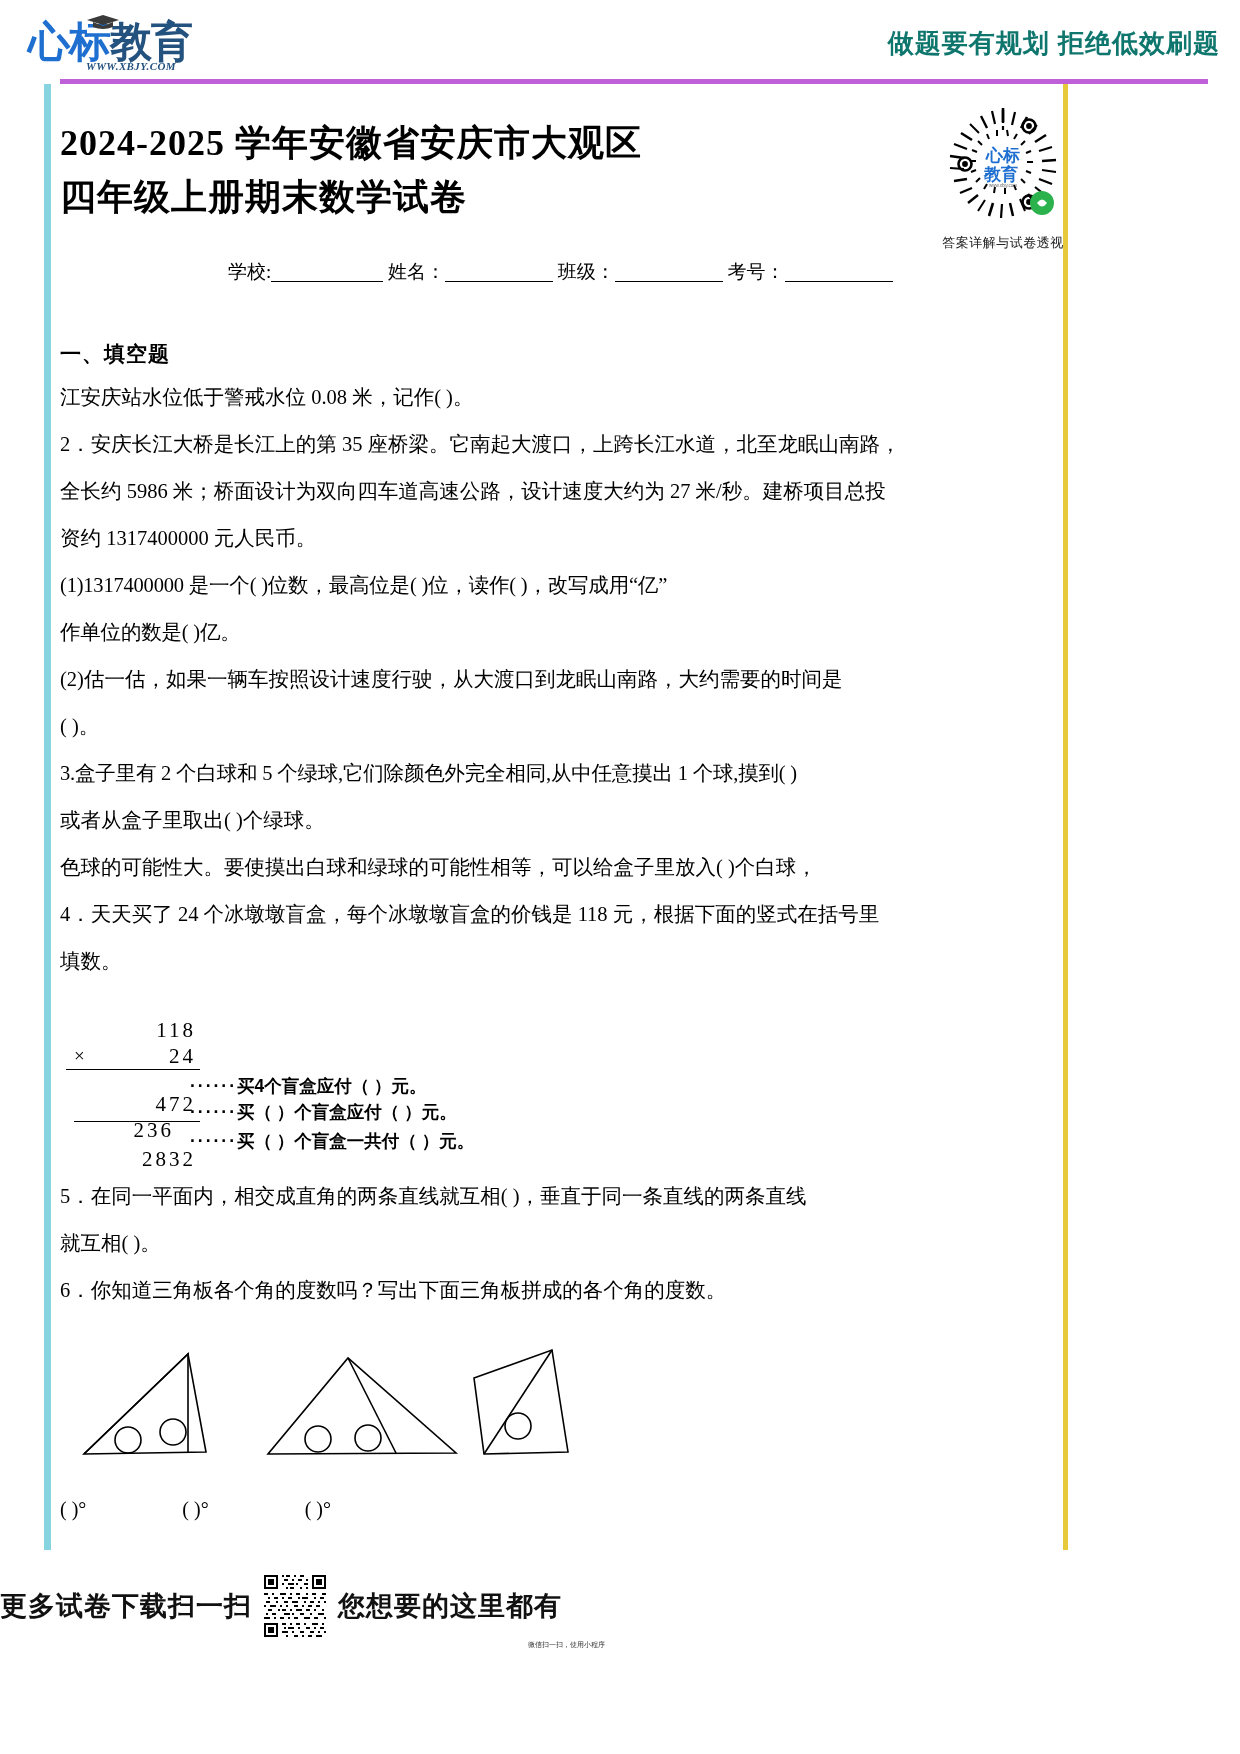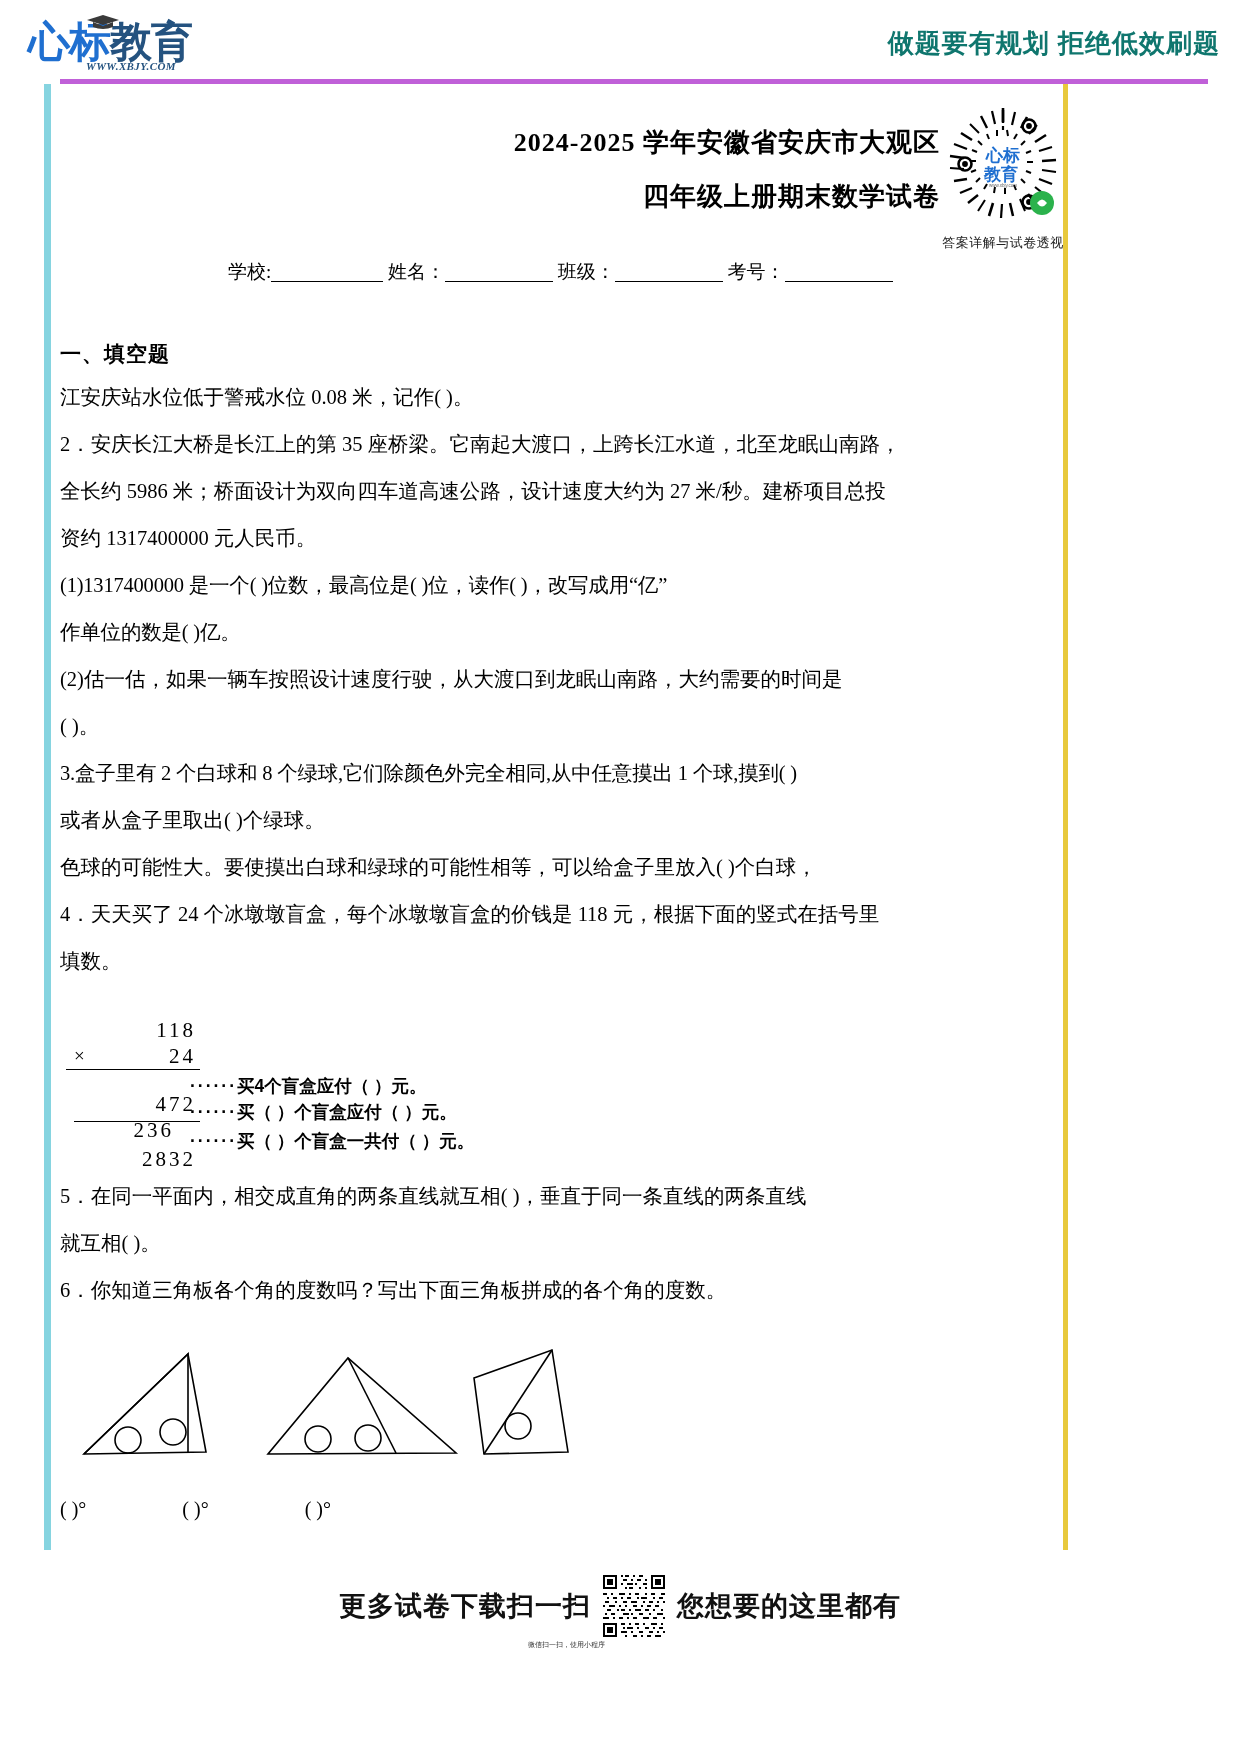--- a/index.html
+++ b/index.html
@@ -57,23 +57,23 @@
     background:#e8c93c;
   }
 
   
   .doc{
     position:absolute; left:60px; top:90px; width:1000px;
   }
 
   .title-block{ position:relative; padding-top:26px; }
   .doc-title{
-    text-align:right;
+    text-align:left;
     font-family:"Liberation Serif","DejaVu Serif",serif;
-    font-weight:bold; font-size:26px; letter-spacing:1px;
+    font-weight:bold; font-size:36px; letter-spacing:1px;
     line-height:54px; color:#000;
     margin:0; padding-right:120px;
   }
 
   
   .qr-wrap{
     position:absolute; right:-6px; top:14px; width:126px; text-align:center;
   }
   .qr-burst{ width:120px; height:120px; display:block; margin:0 auto; }
   .qr-caption{
@@ -127,21 +127,21 @@
     margin-top:8px; font-size:20px; line-height:34px; white-space:nowrap;
   }
   .deg-row span.gap{ display:inline-block; width:96px; }
 
   
   .footer{
     position:absolute; left:0; top:1556px; width:1240px; height:100px;
   }
   .footer-inner{
     position:relative; width:1240px; height:100px;
-    display:flex; align-items:center; justify-content:center;
+    display:flex; align-items:center; justify-content:flex-start;
   }
   .footer-text{
     font-family:"Liberation Sans","DejaVu Sans",sans-serif;
     font-weight:bold; font-size:27px; letter-spacing:1px; color:#111;
   }
   .footer-qr{
     width:66px; height:66px; margin:0 10px; flex:0 0 auto;
   }
   .footer-qr-cap{
     position:absolute; left:528px; top:84px;
@@ -265,21 +265,21 @@
   <div class="q">江安庆站水位低于警戒水位 0.08 米，记作(            )。</div>
 
   <div class="q">2．安庆长江大桥是长江上的第 35 座桥梁。它南起大渡口，上跨长江水道，北至龙眠山南路，</div>
   <div class="q">全长约 5986 米；桥面设计为双向四车道高速公路，设计速度大约为 27 米/秒。建桥项目总投</div>
   <div class="q">资约 1317400000 元人民币。</div>
   <div class="q tight">(1)1317400000 是一个(            )位数，最高位是(            )位，读作(            )，改写成用“亿”</div>
   <div class="q tight">作单位的数是(            )亿。</div>
   <div class="q">(2)估一估，如果一辆车按照设计速度行驶，从大渡口到龙眠山南路，大约需要的时间是</div>
   <div class="q">(            )。</div>
 
-  <div class="q tight">3.盒子里有 2 个白球和 8 个绿球,它们除颜色外完全相同,从中任意摸出 1 个球,摸到(            )</div>
+  <div class="q tight">3.盒子里有 2 个白球和 5 个绿球,它们除颜色外完全相同,从中任意摸出 1 个球,摸到(            )</div>
   <div class="q">或者从盒子里取出(            )个绿球。</div>
   <div class="q">色球的可能性大。要使摸出白球和绿球的可能性相等，可以给盒子里放入(            )个白球，</div>
 
   <div class="q">4．天天买了 24 个冰墩墩盲盒，每个冰墩墩盲盒的价钱是 118 元，根据下面的竖式在括号里</div>
   <div class="q">填数。</div>
 
   <div class="vert-block">
     <div class="vm">
       <div class="vm-row">
         <span class="vm-num">118</span>

